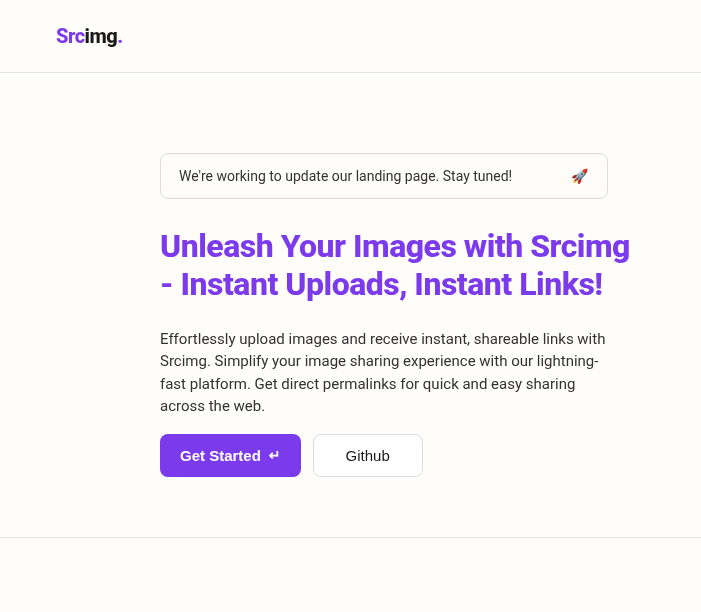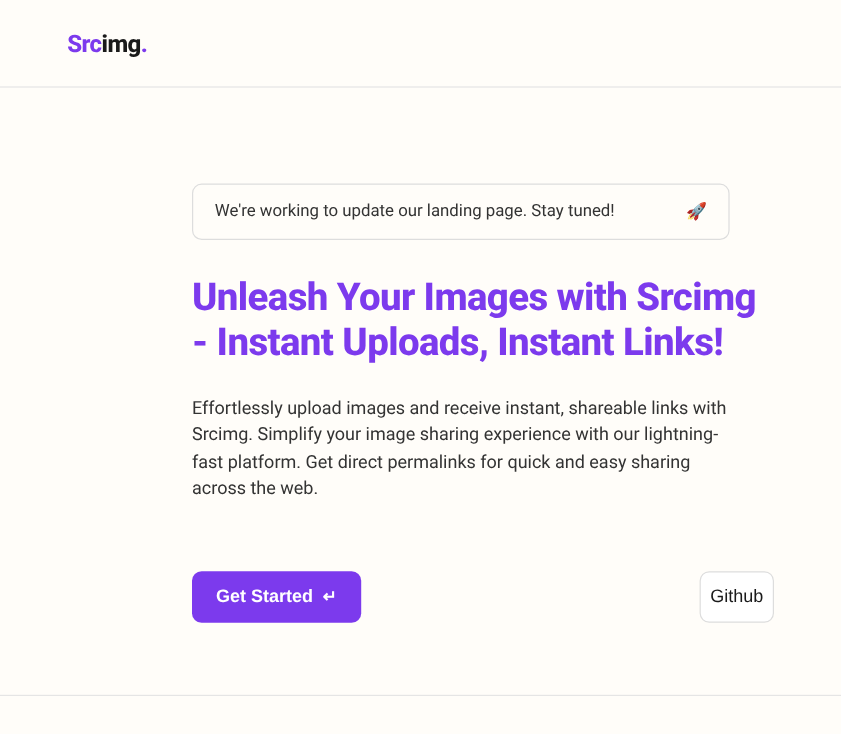--- a/index.html
+++ b/index.html
@@ -34,21 +34,21 @@
     }
     .main {
       padding: 80px 56px 60px 160px;
       border-bottom: 1px solid #e5e5e5;
     }
     .banner {
       border: 1px solid #ddd;
       border-radius: 8px;
       padding: 14px 18px;
       display: inline-flex;
-      align-items: flex-start;
+      align-items: center;
       gap: 6px;
       font-size: 14px;
       color: #333;
       margin-bottom: 28px;
       width: 100%;
       max-width: 448px;
     }
     .banner-text {
       flex: 1;
     }
@@ -62,26 +62,25 @@
       line-height: 1.2;
       letter-spacing: -0.5px;
       margin-bottom: 24px;
       max-width: 480px;
     }
     .hero-description {
       font-size: 15px;
       color: #333;
       line-height: 1.5;
       max-width: 460px;
-      margin-bottom: 57px;
+      margin-bottom: 16px;
     }
     .button-row {
       display: flex;
       gap: 12px;
-      justify-content: space-between;
     }
     .btn-primary {
       background-color: #7c3aed;
       color: #fff;
       border: none;
       border-radius: 8px;
       padding: 12px 20px;
       font-size: 15px;
       font-weight: 600;
       cursor: pointer;
@@ -90,21 +89,21 @@
       gap: 8px;
     }
     .btn-primary .enter-icon {
       font-size: 14px;
     }
     .btn-secondary {
       background-color: #fff;
       color: #1a1a1a;
       border: 1px solid #ddd;
       border-radius: 8px;
-      padding: 12px 8px;
+      padding: 12px 32px;
       font-size: 15px;
       font-weight: 500;
       cursor: pointer;
     }
   </style>
 </head>
 <body>
 
 <header class="header">
   <div class="logo">

